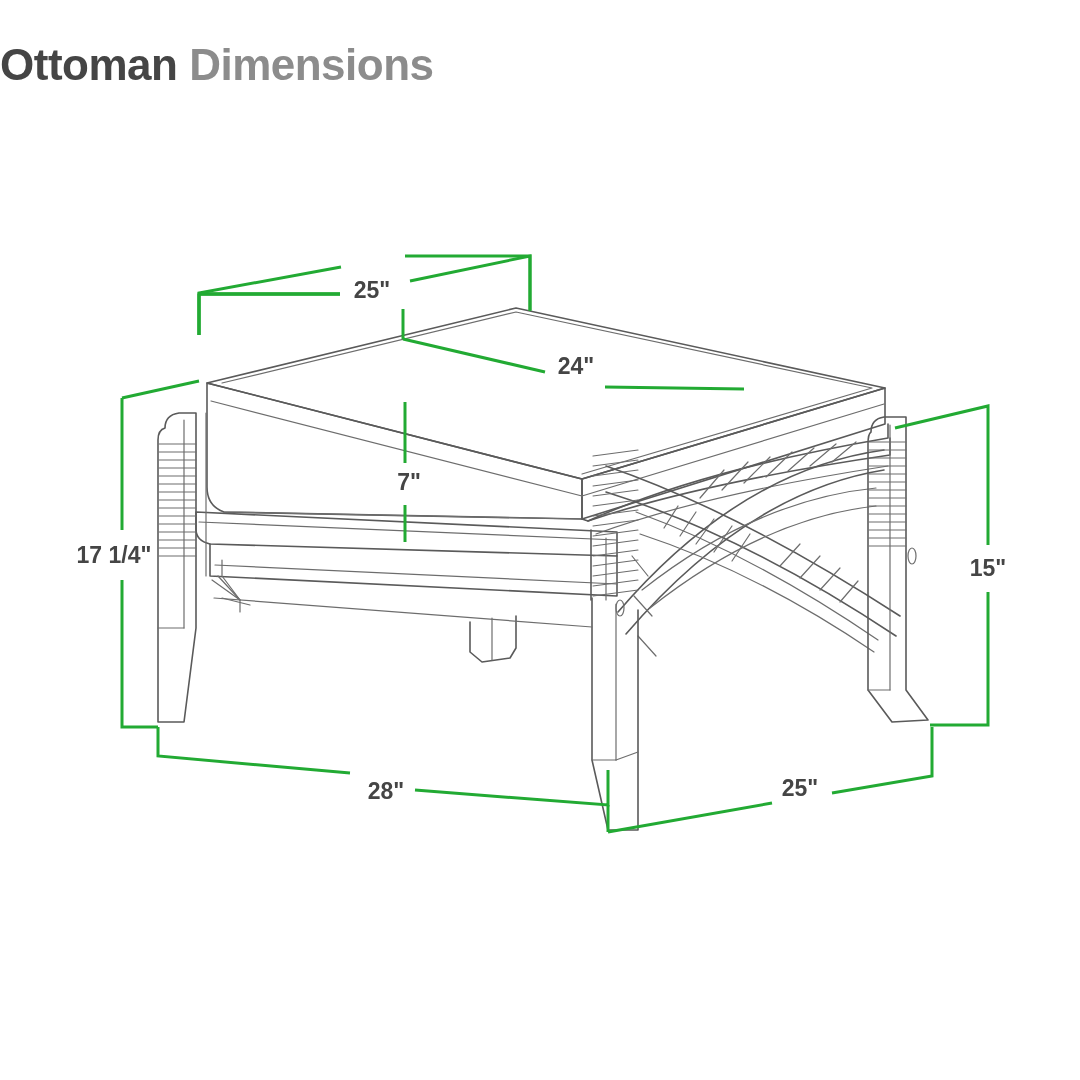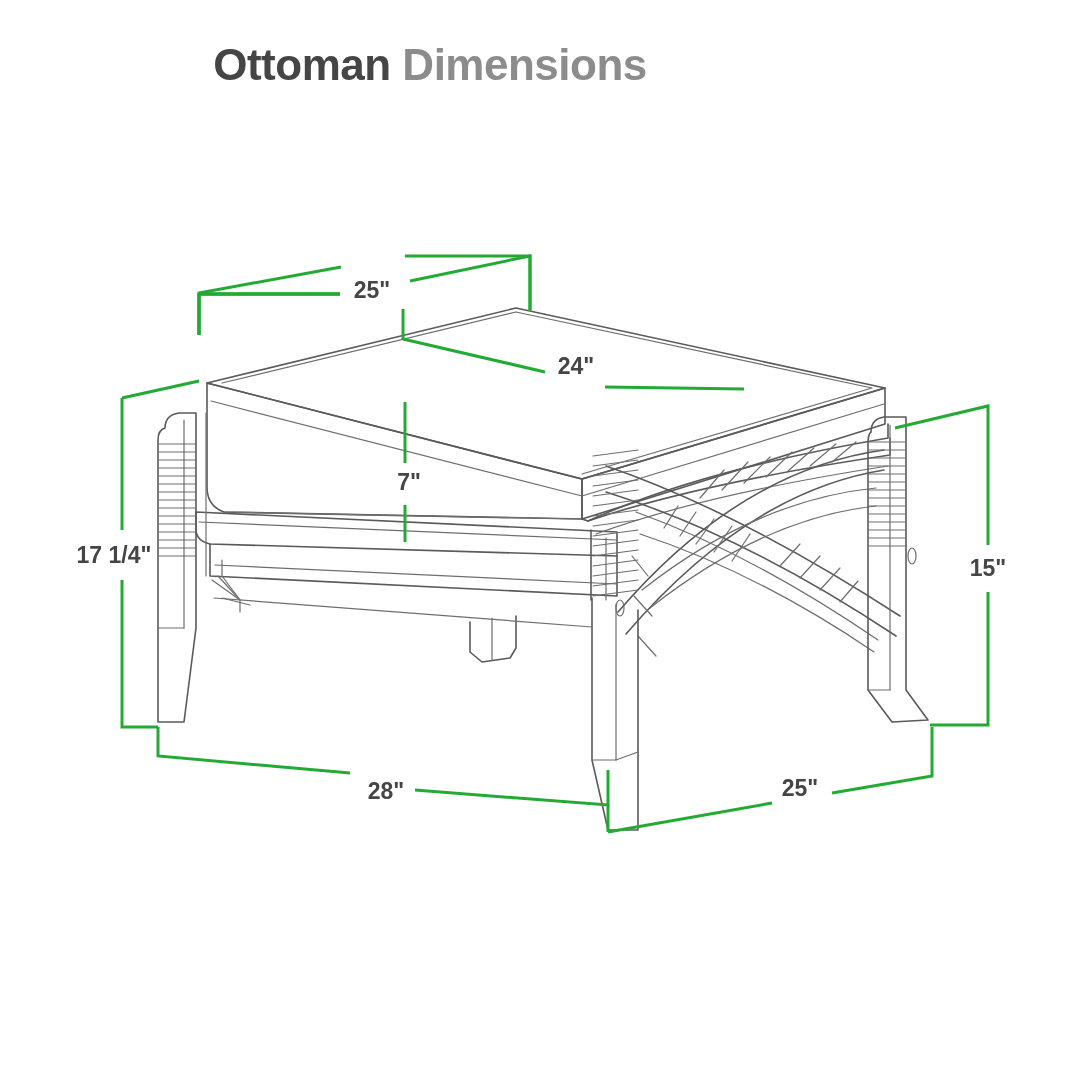--- a/index.html
+++ b/index.html
@@ -18,21 +18,21 @@
     position: relative;
     width: 1080px;
     height: 1080px;
     background: #ffffff;
   }
   #title {
     position: absolute;
     top: 40px;
     left: 0;
     width: 860px;
-    text-align: center;
+    text-align: left;
     font-size: 44px;
     font-weight: bold;
     letter-spacing: -0.5px;
     white-space: nowrap;
   }
   #title .t-main  { color: #454545; }
   #title .t-sub   { color: #8c8c8c; }
   #diagram {
     position: absolute;
     top: 0;

